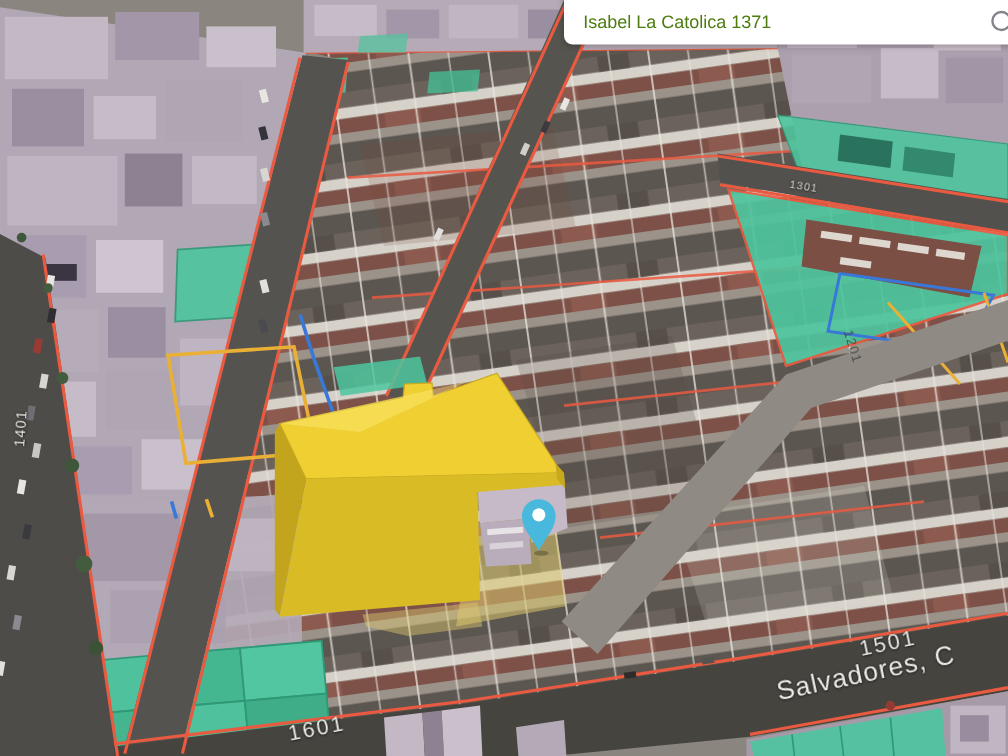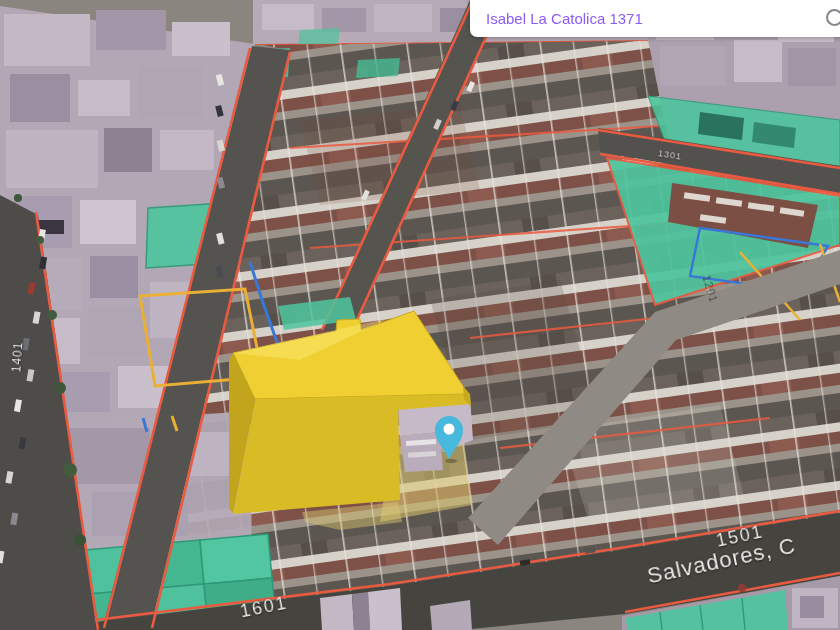--- a/index.html
+++ b/index.html
@@ -25,21 +25,21 @@
   
   .search-bar{
     position:absolute;left:470px;top:-11px;width:385px;height:48px;
     background:#ffffff;border-radius:7px;
     box-shadow:0 1px 5px rgba(0,0,0,.28);
     display:flex;align-items:flex-end;
   }
   .search-bar input{
     border:none;outline:none;background:transparent;
     font-family:"Liberation Sans", sans-serif;
-    font-size:15px;color:#8b5cf6;
+    font-size:15px;color:#4d7c0f;
     margin:0 0 9px 14px;width:310px;
   }
   .search-icon{
     position:absolute;left:356px;bottom:11px;width:13px;height:13px;
     border:2px solid #84848c;border-radius:50%;display:block;
   }
 </style>
 </head>
 <body>
 

